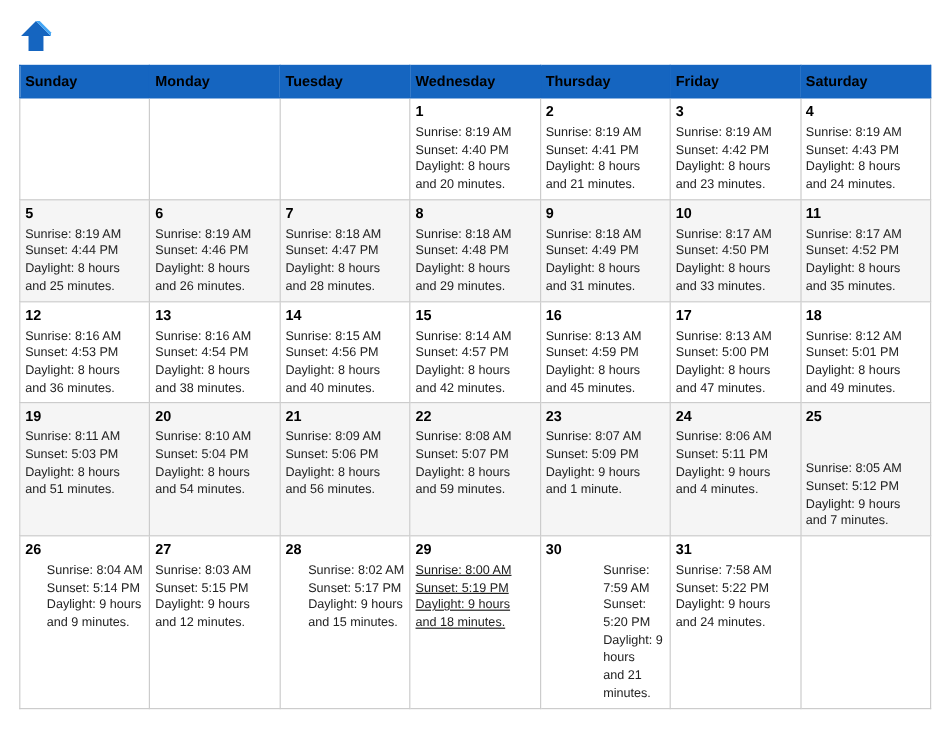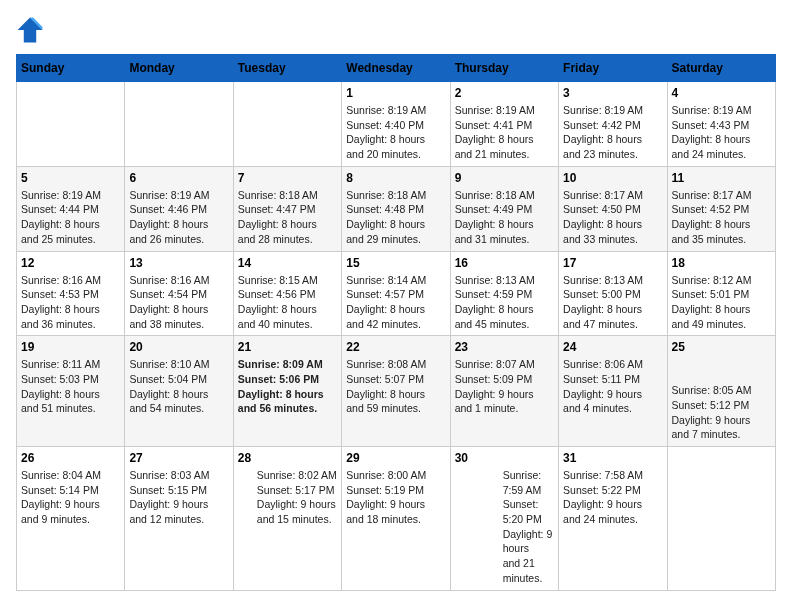--- a/index.html
+++ b/index.html
@@ -260,21 +260,21 @@
         </td>
         <td>
           <span class="day-number">20</span>
           <div class="day-info" style="white-space: pre-line;">Sunrise: 8:10 AM
 Sunset: 5:04 PM
 Daylight: 8 hours
 and 54 minutes.</div>
         </td>
         <td>
           <span class="day-number">21</span>
-          <div class="day-info" style="white-space: pre-line; font-weight: bold;">Sunrise: 8:09 AM
+          <div class="day-info" style="white-space: pre-line;">Sunrise: 8:09 AM
 Sunset: 5:06 PM
 Daylight: 8 hours
 and 56 minutes.</div>
         </td>
         <td>
           <span class="day-number">22</span>
           <div class="day-info" style="white-space: pre-line;">Sunrise: 8:08 AM
 Sunset: 5:07 PM
 Daylight: 8 hours
 and 59 minutes.</div>
@@ -297,42 +297,42 @@
           <span class="day-number">25</span>
           <div class="day-info" style="white-space: pre-line; margin-top: 29px;">Sunrise: 8:05 AM
 Sunset: 5:12 PM
 Daylight: 9 hours
 and 7 minutes.</div>
         </td>
       </tr>
       <tr>
         <td>
           <span class="day-number">26</span>
-          <div class="day-info" style="white-space: pre-line;">Sunrise: 8:04 AM
+          <div class="day-info" style="white-space: pre-line; margin-left: 18px;">Sunrise: 8:04 AM
 Sunset: 5:14 PM
 Daylight: 9 hours
 and 9 minutes.</div>
         </td>
         <td>
           <span class="day-number">27</span>
           <div class="day-info" style="white-space: pre-line;">Sunrise: 8:03 AM
 Sunset: 5:15 PM
 Daylight: 9 hours
 and 12 minutes.</div>
         </td>
         <td>
           <span class="day-number">28</span>
           <div class="day-info" style="white-space: pre-line; margin-left: 19px;">Sunrise: 8:02 AM
 Sunset: 5:17 PM
 Daylight: 9 hours
 and 15 minutes.</div>
         </td>
         <td>
           <span class="day-number">29</span>
-          <div class="day-info" style="white-space: pre-line;">Sunrise: 8:00 AM
+          <div class="day-info" style="white-space: pre-line; text-decoration: underline;">Sunrise: 8:00 AM
 Sunset: 5:19 PM
 Daylight: 9 hours
 and 18 minutes.</div>
         </td>
         <td>
           <span class="day-number">30</span>
           <div class="day-info" style="white-space: pre-line; margin-left: 48px;">Sunrise: 7:59 AM
 Sunset: 5:20 PM
 Daylight: 9 hours
 and 21 minutes.</div>

